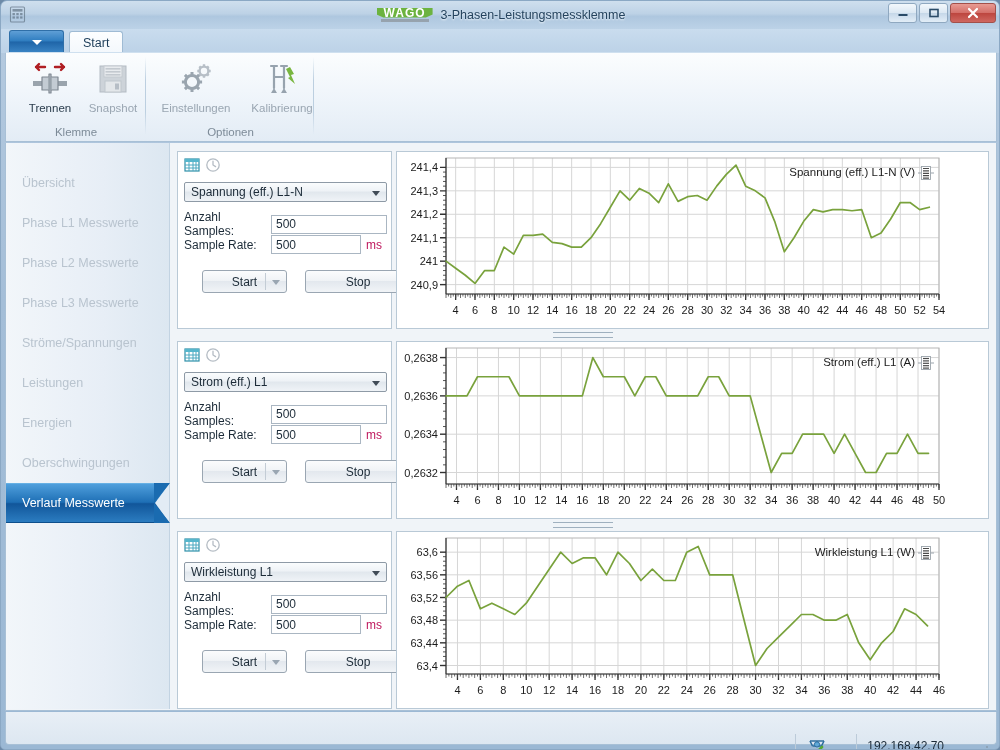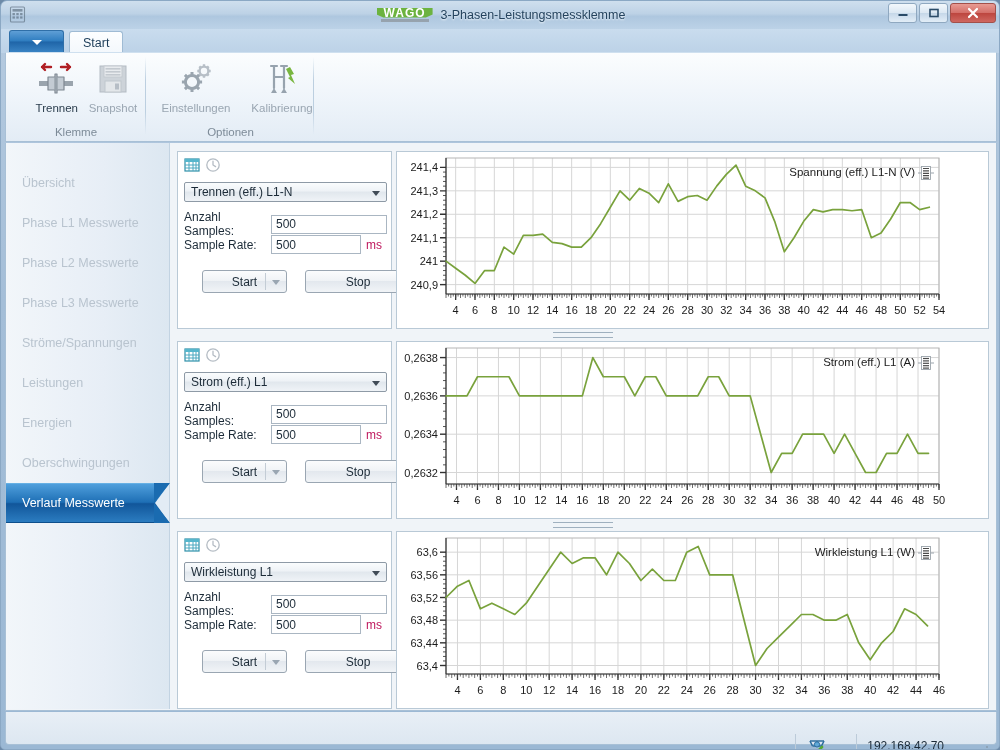--- a/index.html
+++ b/index.html
@@ -273,21 +273,21 @@
       <span class="caret"></span>
     </div>
     <div id="tab-start">
       <span>Start</span>
     </div>
   </div>
 
   <div id="ribbon-body">
 
     <div class="rib-group" style="left:0px;width:140px;">
-      <div class="rib-btn" style="left:0;align-items:flex-end;">
+      <div class="rib-btn" style="left:8px;">
         <svg class="rib-ico" viewBox="0 0 44 42">
           <path d="M17 9 L8 9 M8 9 L11 6 M8 9 L11 12" stroke="#b01f24" stroke-width="2.4" fill="none" stroke-linecap="round" stroke-linejoin="round"></path>
           <path d="M27 9 L36 9 M36 9 L33 6 M36 9 L33 12" stroke="#b01f24" stroke-width="2.4" fill="none" stroke-linecap="round" stroke-linejoin="round"></path>
           <rect x="5" y="23" width="9" height="5" fill="#9aa4ad"></rect>
           <rect x="30" y="23" width="9" height="5" fill="#9aa4ad"></rect>
           <path d="M14 19 L21 19 L21 16 L23 16 L23 19 L30 19 L30 32 L23 32 L23 35 L21 35 L21 32 L14 32 Z" fill="#c3cbd3" stroke="#7f8892" stroke-width="1.2" stroke-linejoin="round"></path>
           <rect x="20.3" y="19" width="3.4" height="13" fill="#97a1aa"></rect>
         </svg>
         <span class="lbl">Trennen</span>
       </div>
@@ -387,21 +387,21 @@
               <g stroke="#4aa8c0" stroke-width="1">
                 <path d="M1 8 H15 M1 11 H15 M5 5 V14 M9 5 V14 M12 5 V14"></path>
               </g>
             </svg>
             <svg class="mini-ico" viewBox="0 0 16 16">
               <circle cx="8" cy="8" r="6.2" fill="none" stroke="#b4bcc4" stroke-width="1.3"></circle>
               <path d="M8 4.2 V8 L10.6 9.6" fill="none" stroke="#b4bcc4" stroke-width="1.3" stroke-linecap="round"></path>
             </svg>
           </div>
           <div class="combo">
-            <span>Trennen (eff.) L1-N</span>
+            <span>Spannung (eff.) L1-N</span>
             <span class="cb-arrow"></span>
           </div>
           <div class="frow" style="top:58px;">
             <span class="flabel">Anzahl Samples:</span>
             <input style="width: 116px;" value="500">
           </div>
           <div class="frow" style="top:83px;">
             <span class="flabel">Sample Rate:</span>
             <input style="width: 90px;" value="500">
             <span class="unit">ms</span>

